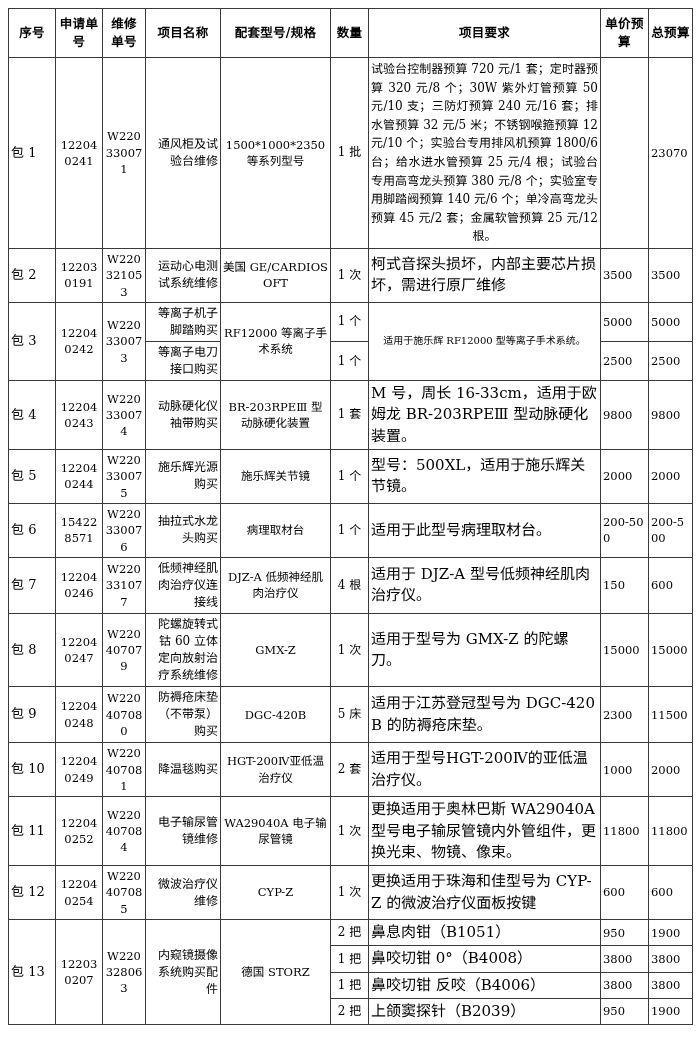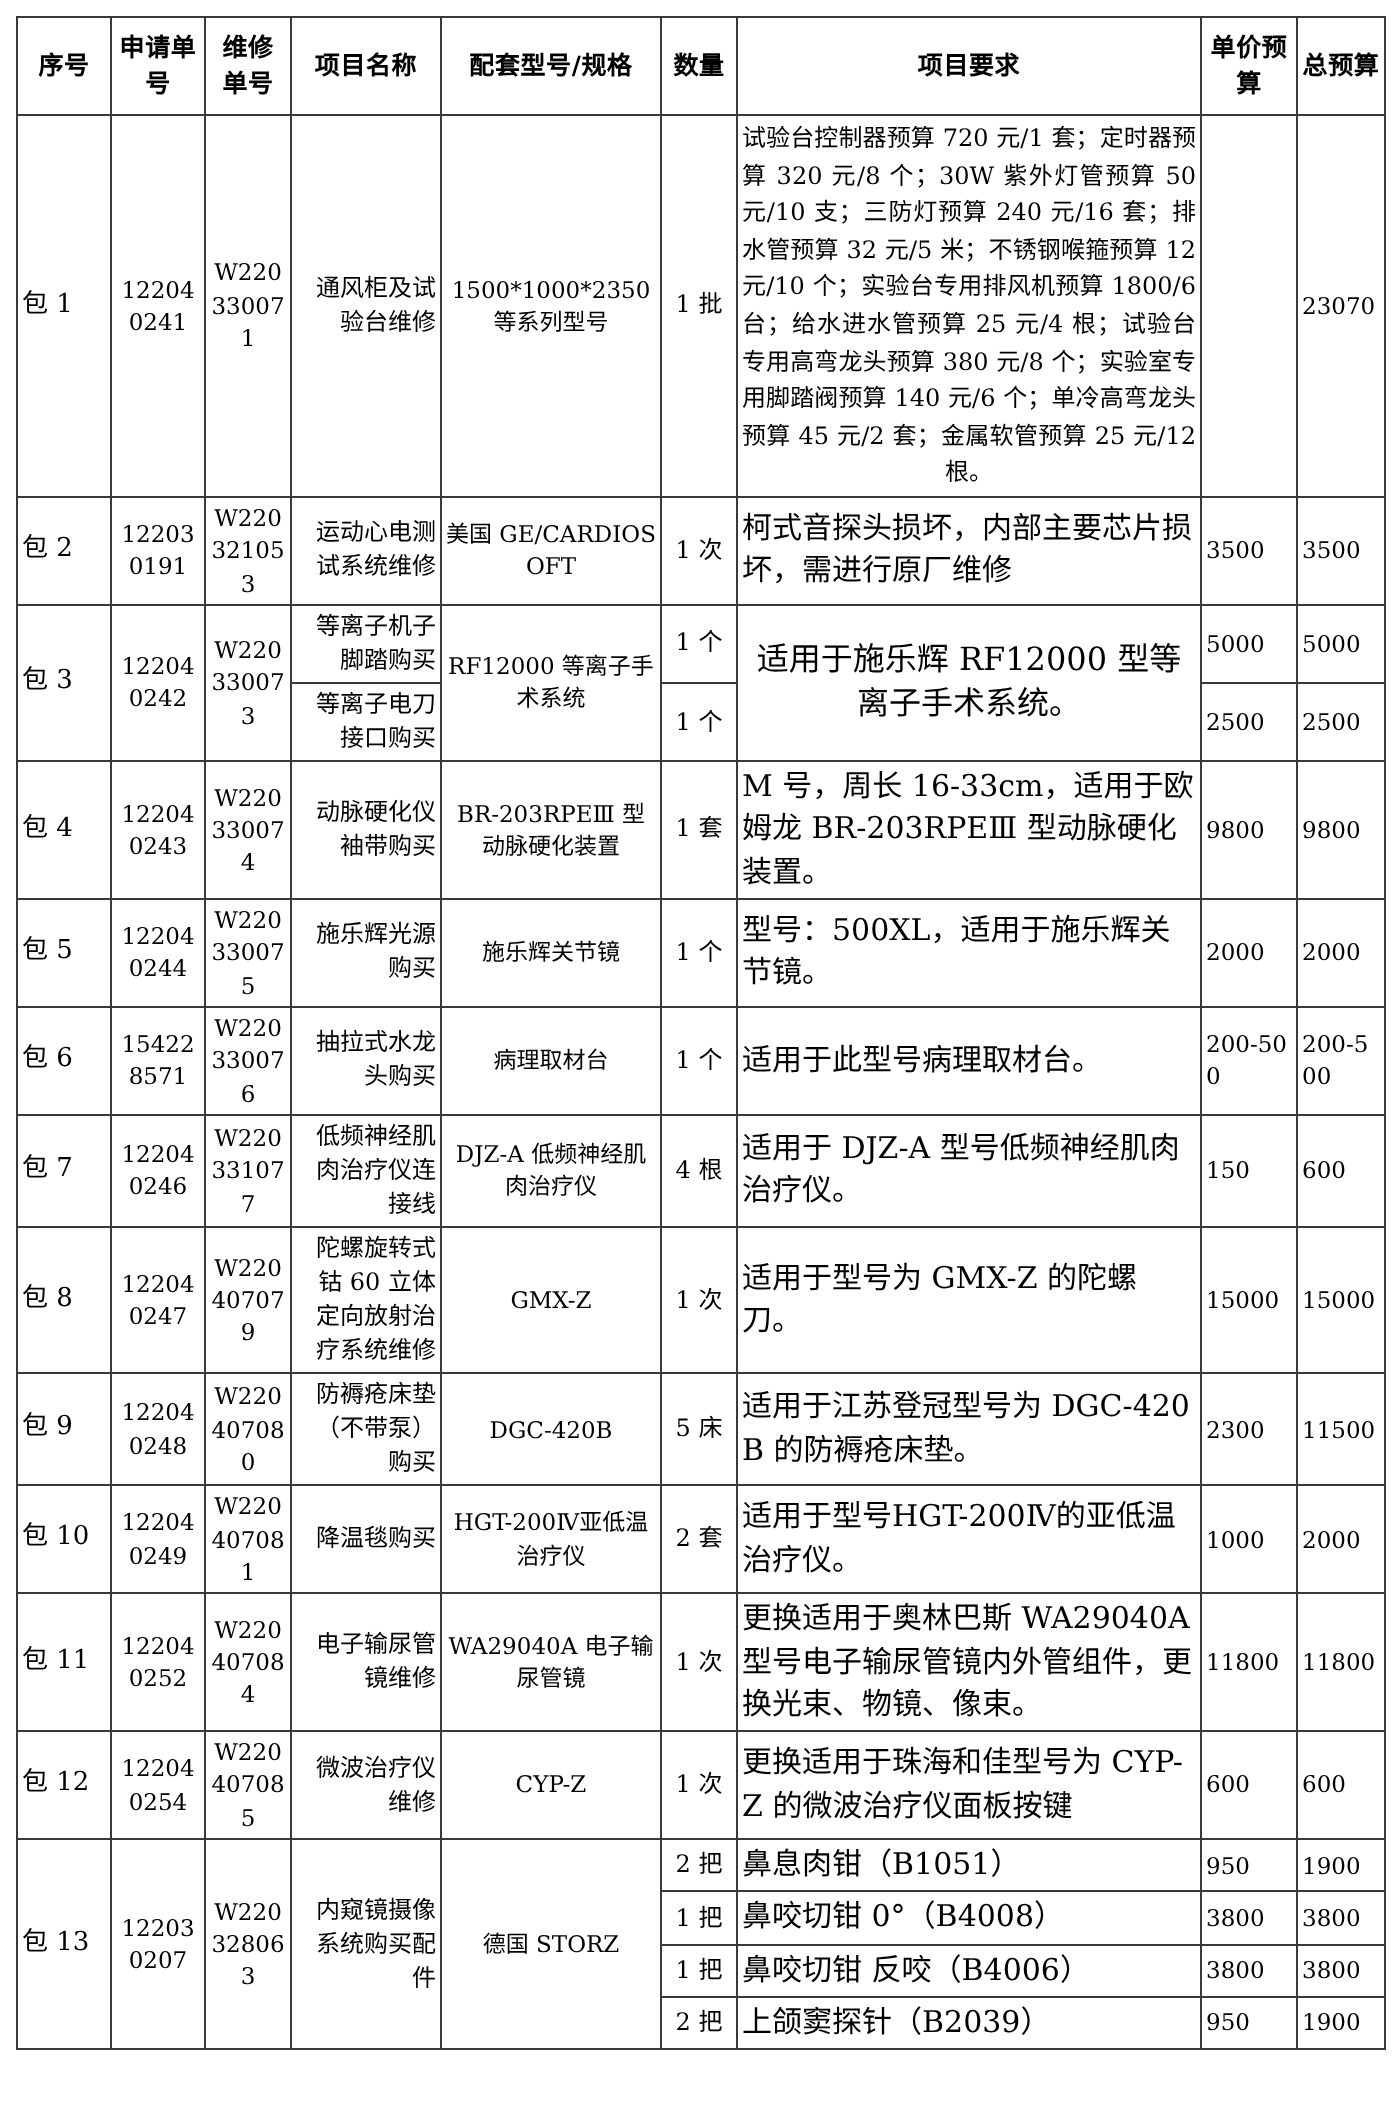--- a/index.html
+++ b/index.html
@@ -41,21 +41,21 @@
   col.c-qty{width:38px;}
   col.c-req{width:232px;}
   col.c-unit{width:48px;}
   col.c-total{width:44px;}
   td.seq{text-align:left;font-size:13px;}
   td.num{text-align:center;font-size:11.5px;}
   td.name{text-align:right;font-size:12px;}
   td.model{text-align:center;font-size:11.5px;}
   td.qty{text-align:center;font-size:12px;}
   td.req{text-align:left;font-size:15px;padding-left:3px;padding-right:3px;}
-  td.req-ctr{text-align:center;font-size:16px;padding-left:3px;padding-right:3px;}
+  td.req-ctr{text-align:center;font-size:10px;padding-left:3px;padding-right:3px;}
   td.money{text-align:left;font-size:11.5px;}
 
   
   td.req-long{
     text-align:justify;
     text-align-last:center;
     font-size:12px;
     line-height:1.55;
     padding:3px 4px;
   }

